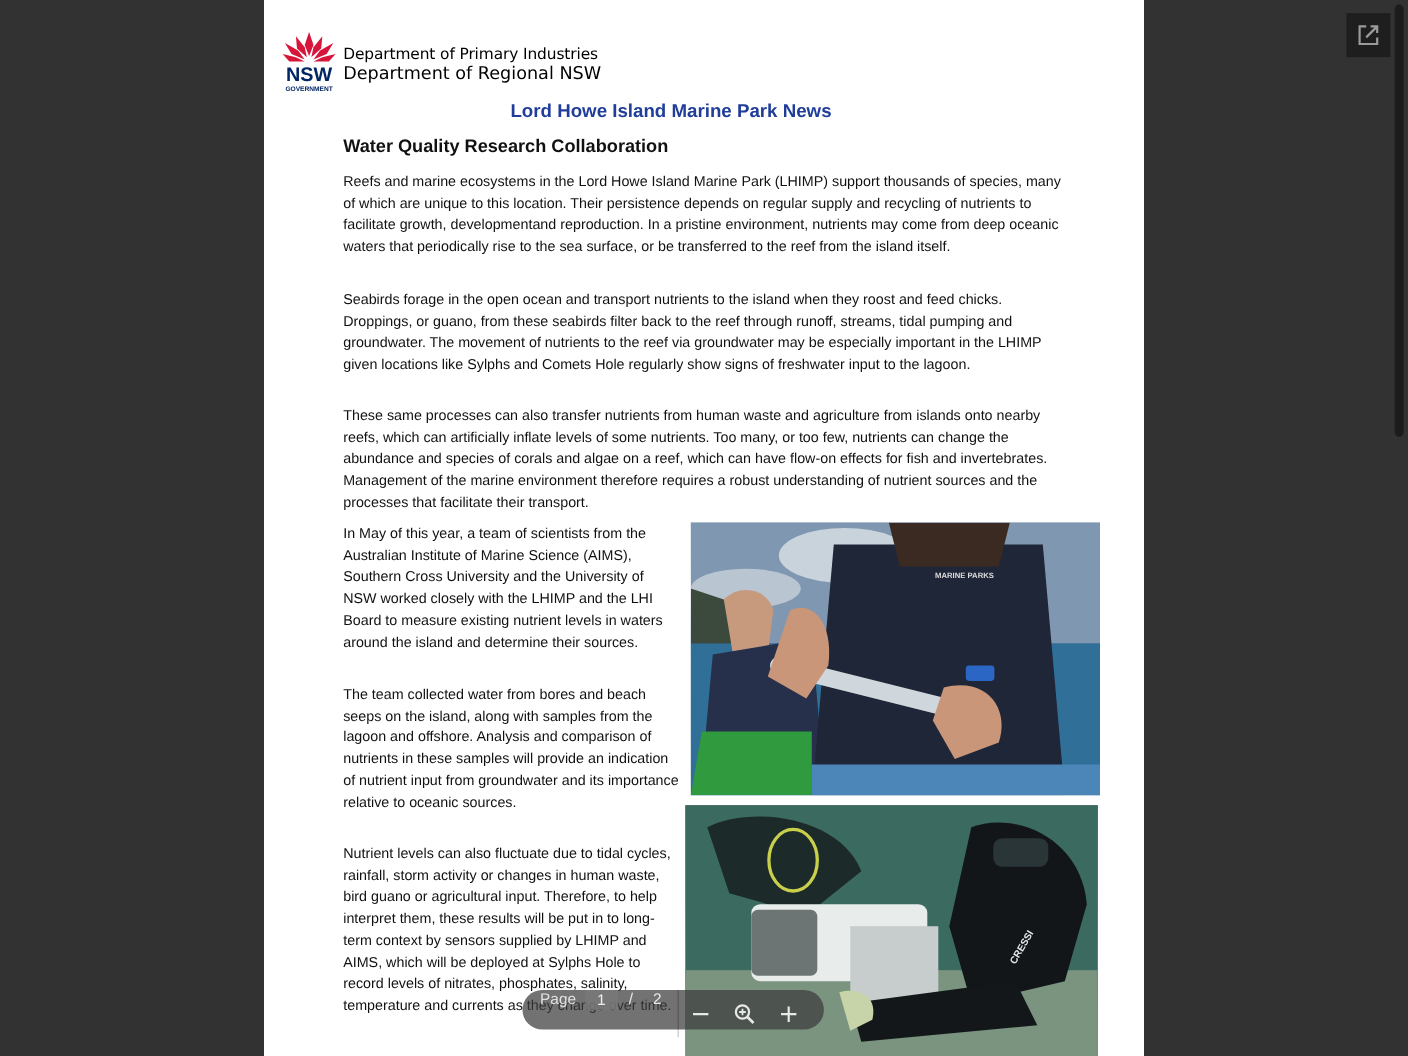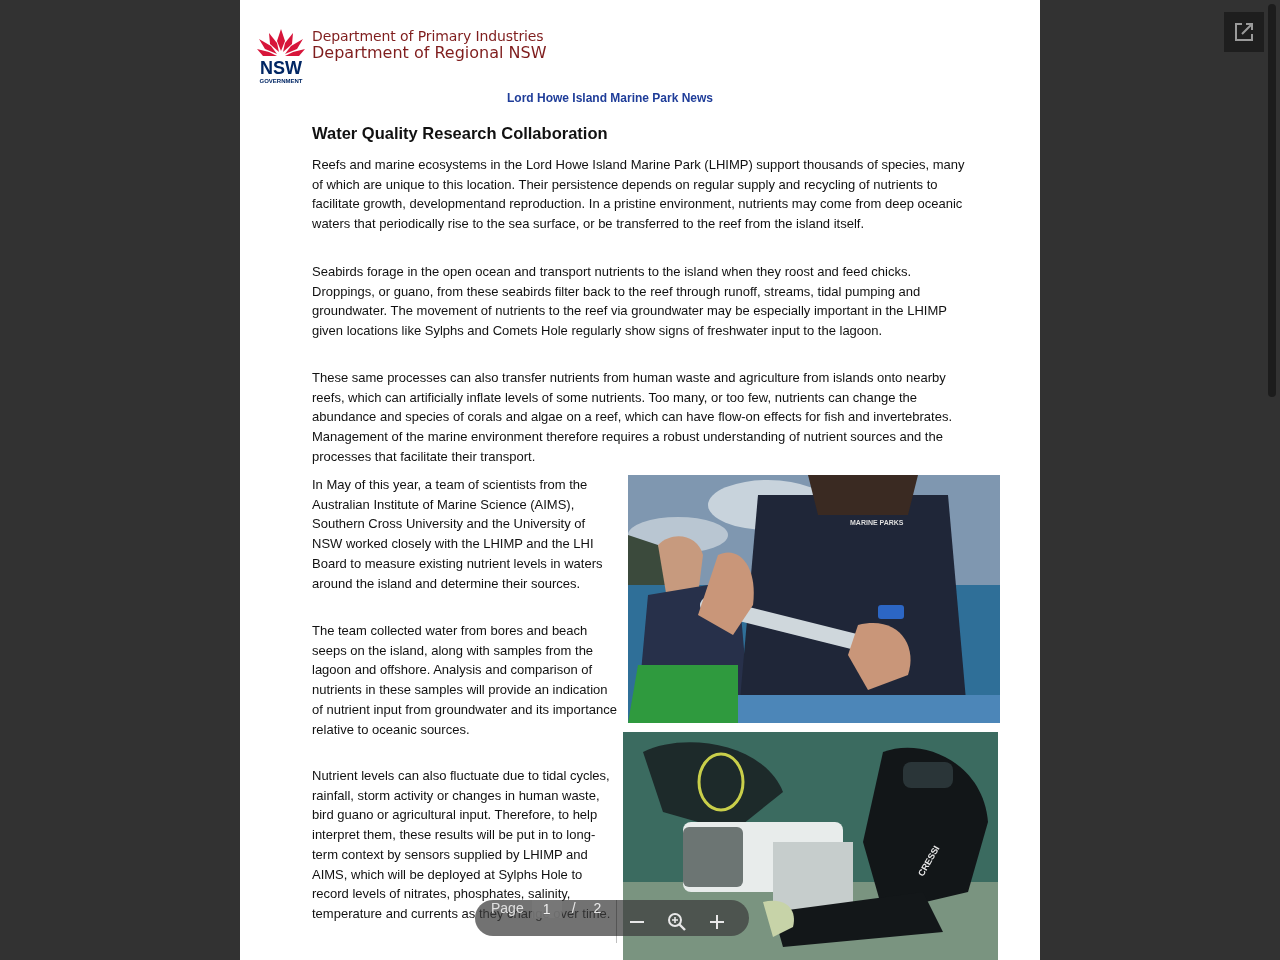--- a/index.html
+++ b/index.html
@@ -6,27 +6,27 @@
   body {
     width:1280px; height:960px; overflow:hidden; position:relative;
     background:#323232;
     font-family:"Liberation Sans", sans-serif;
   }
   .page {
     position:absolute; left:240px; top:0; width:800px; height:960px;
     background:#ffffff; overflow:hidden;
   }
   .logo { position:absolute; left:15px; top:27px; width:52px; height:58px; }
-  .org { position:absolute; left:72px; top:28px; color:#7f1d1d; font-family:"DejaVu Sans", sans-serif; }
+  .org { position:absolute; left:72px; top:42px; color:#000000; font-family:"DejaVu Sans", sans-serif; }
   .org .l1 { font-size:14px; line-height:17px; letter-spacing:-0.1px; }
   .org .l2 { font-size:16px; line-height:15px; }
   .news-title {
     position:absolute; left:0; width:740px; top:91px; text-align:center;
     font-family:"Liberation Sans", sans-serif; font-weight:bold;
-    color:#1f3d99; font-size:12px; padding-left:0;
+    color:#1f3d99; font-size:17px; padding-left:0;
   }
   .h2 {
     position:absolute; left:72px; top:124px; font-weight:bold; font-size:16.5px; color:#111;
   }
   .body-text {
     font-family:"Liberation Sans", sans-serif; font-size:13px; line-height:19.7px; color:#111;
     margin:0;
   }
   .p-full { position:absolute; left:72px; width:660px; }
   .p-col { position:absolute; left:72px; width:306px; }

